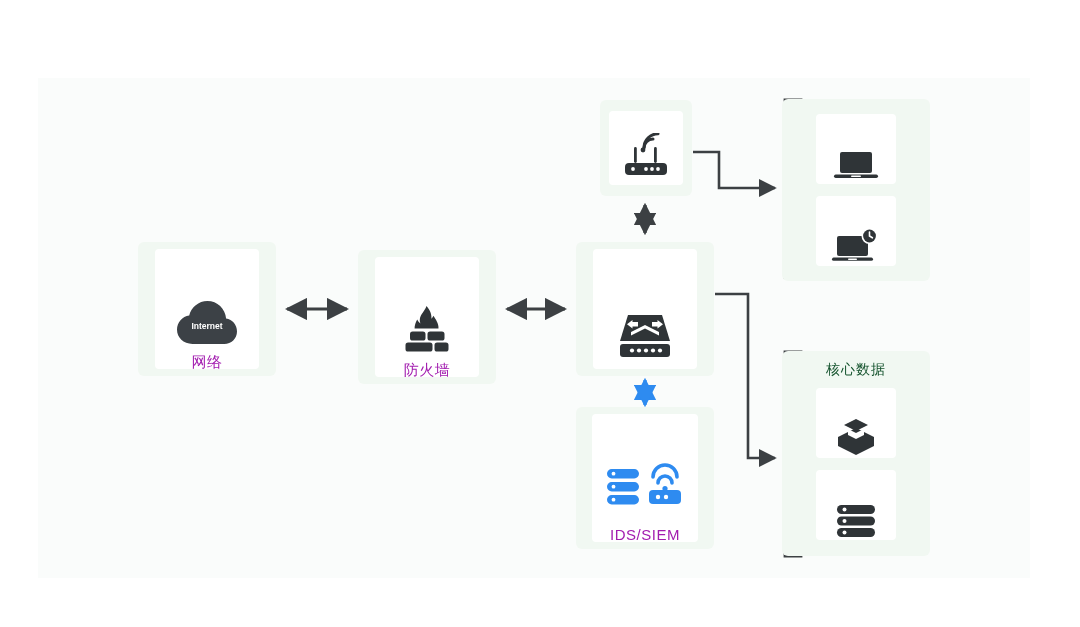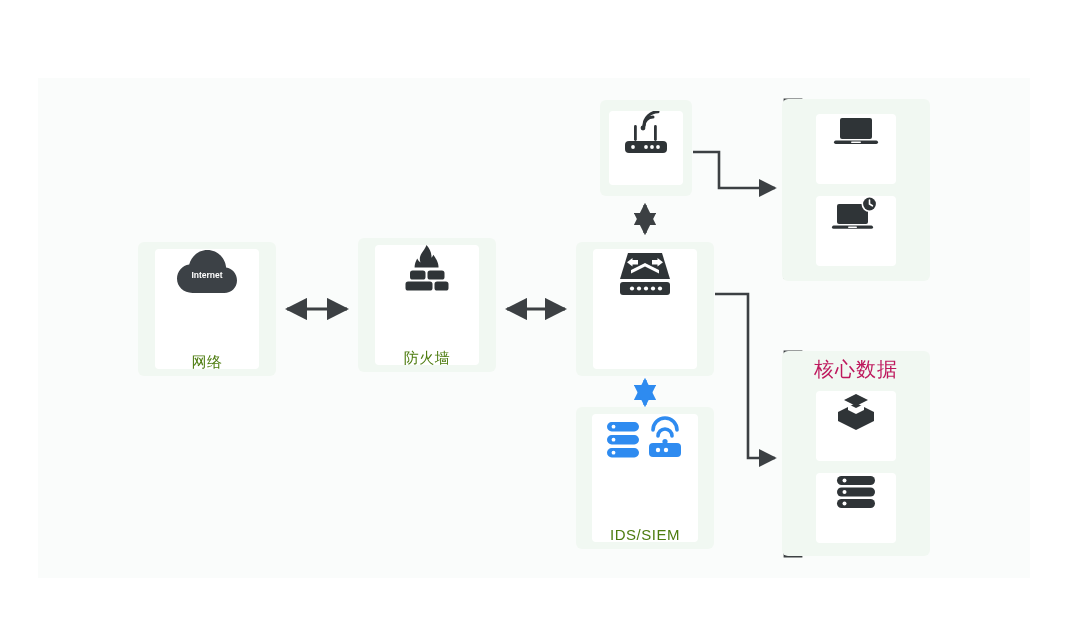--- a/index.html
+++ b/index.html
@@ -34,42 +34,42 @@
     align-items: center;
     justify-content: center;
     box-sizing: border-box;
   }
   .card {
     background: #ffffff;
     border-radius: 4px;
     display: flex;
     flex-direction: column;
     align-items: center;
-    justify-content: space-between;
+    justify-content: flex-end;
     box-sizing: border-box;
   }
   .nlabel {
     font-size: 15px;
-    color: #4d7c0f;
+    color: #a21caf;
     letter-spacing: 0.5px;
     margin-top: 6px;
     line-height: 1;
     white-space: nowrap;
   }
   .glabel {
-    font-size: 20px;
-    color: #be185d;
+    font-size: 14px;
+    color: #14532d;
     letter-spacing: 1px;
     line-height: 1;
     white-space: nowrap;
   }
 
   
   #node-network   { left: 100px; top: 164px; width: 138px; height: 134px; }
-  #node-firewall  { left: 320px; top: 160px; width: 138px; height: 134px; }
+  #node-firewall  { left: 320px; top: 172px; width: 138px; height: 134px; }
   #node-switch    { left: 538px; top: 164px; width: 138px; height: 134px; }
   #node-router    { left: 562px; top: 22px;  width:  92px; height:  96px; }
   #node-ids       { left: 538px; top: 329px; width: 138px; height: 142px; }
 
   #group-clients  { left: 744px; top: 21px;  width: 148px; height: 182px; }
   #group-core     { left: 744px; top: 273px; width: 148px; height: 205px; }
 
   .inner-card-net { width: 104px; height: 120px; }
   .inner-card-sw  { width: 104px; height: 120px; }
   .inner-card-rt  { width: 74px;  height: 74px; }

